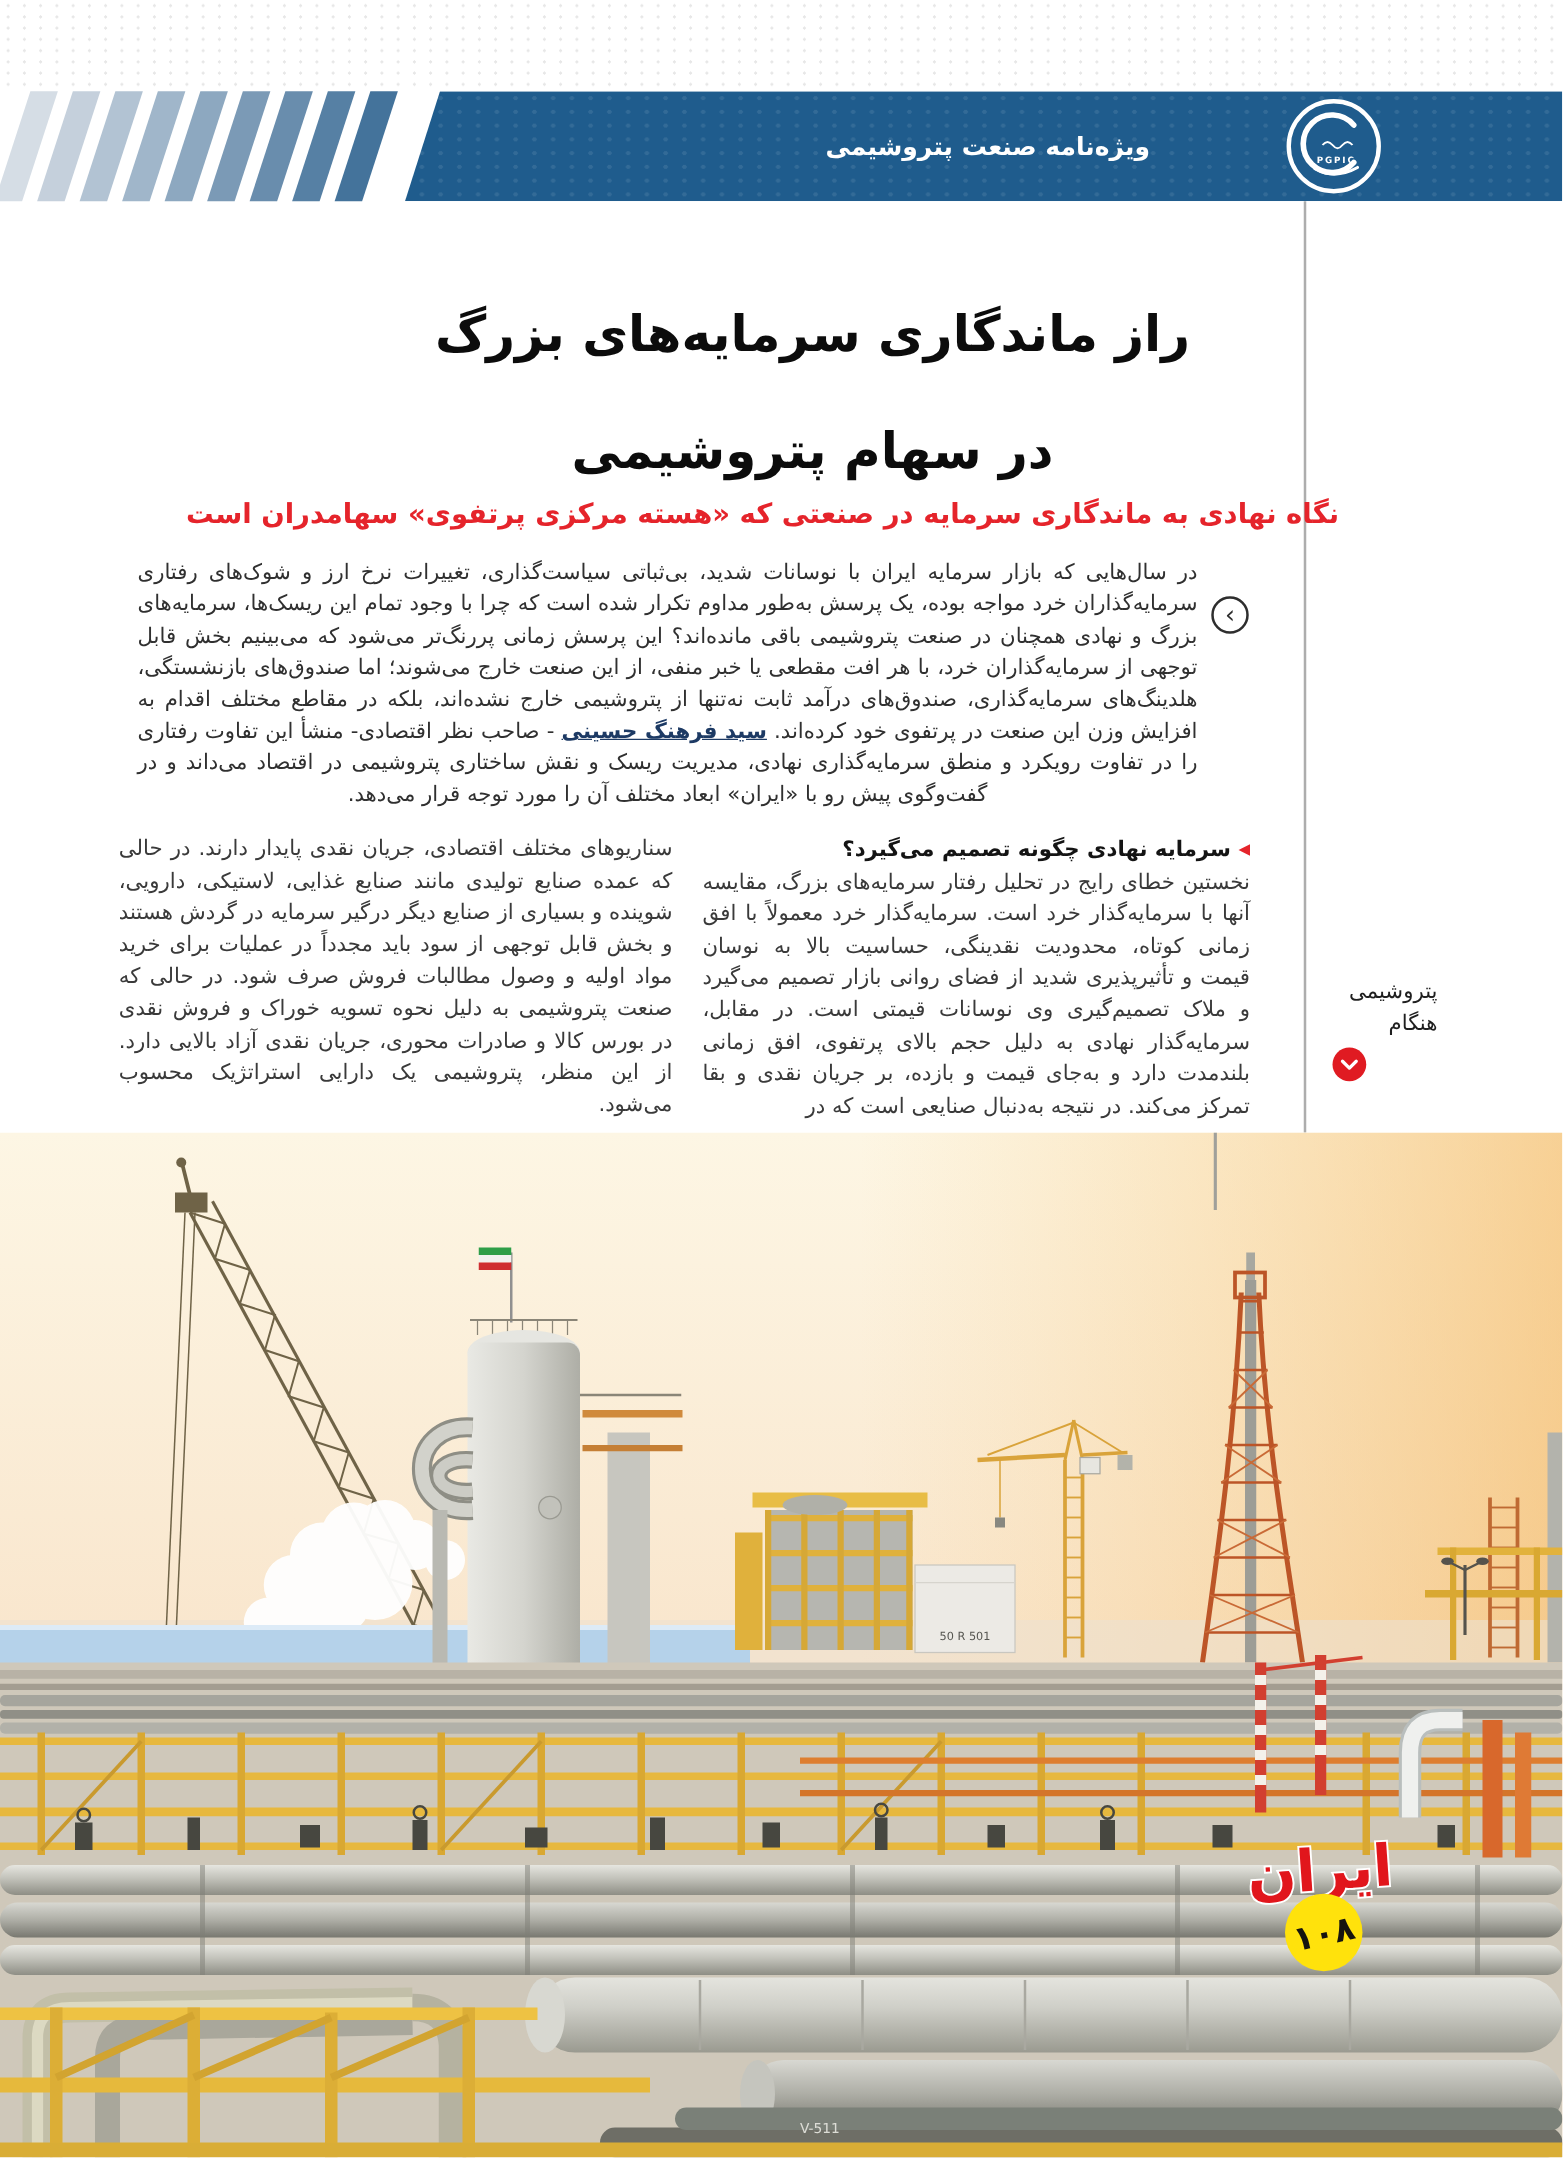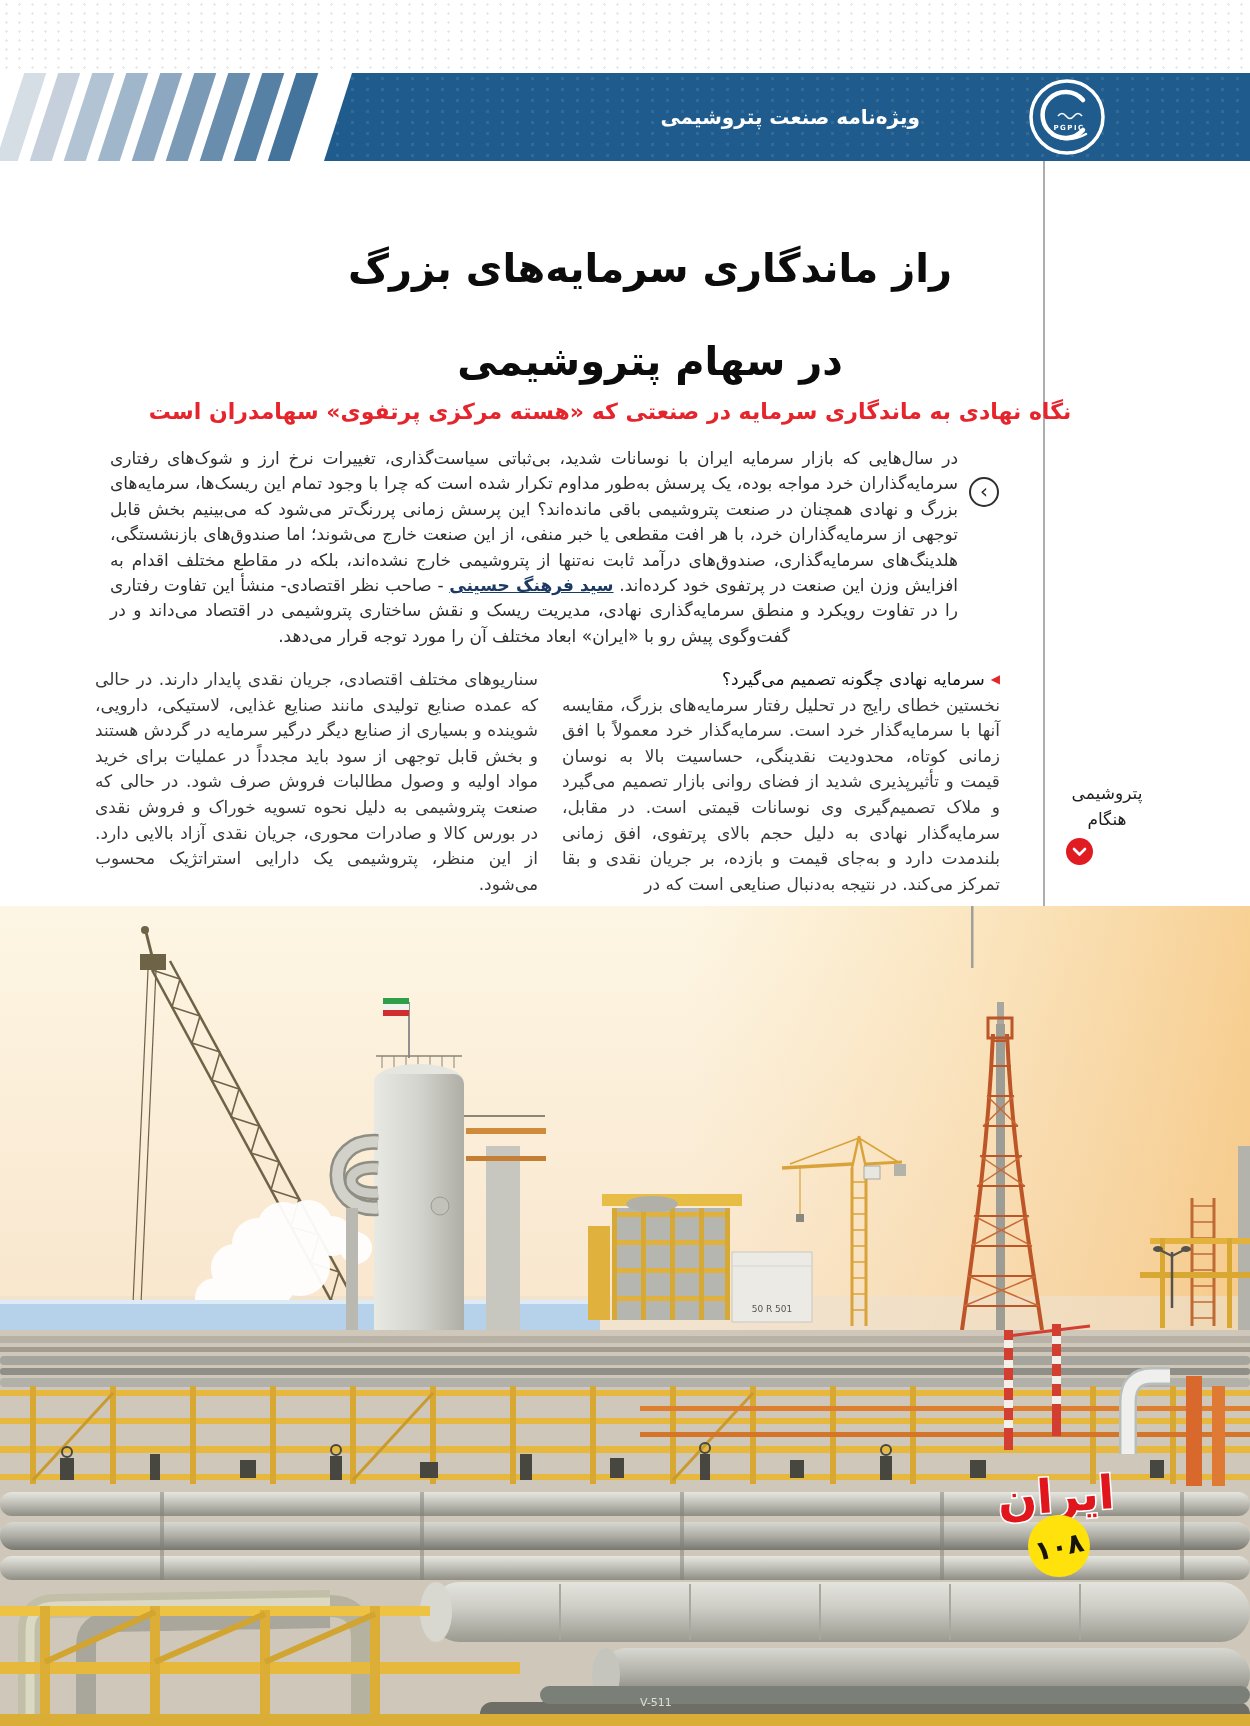--- a/index.html
+++ b/index.html
@@ -53,25 +53,25 @@
     border-radius:50%;display:flex;align-items:center;justify-content:center;
     font-size:20px;color:#2e2e2e;line-height:1;padding-bottom:3px;box-sizing:border-box;
   }
   
   .col{
     position:absolute;top:667px;direction:rtl;font-size:17px;line-height:25.6px;
     color:#3a3a3a;text-align:justify;
   }
   .col-left{left:95px;width:443px;}
   .col-right{left:562px;width:438px;}
-  .q-header{font-weight:normal;color:#141414;text-align:right;}
+  .q-header{font-weight:bold;color:#141414;text-align:right;}
   .q-header .marker{color:#e5242b;font-size:12px;margin-left:6px;vertical-align:2px;}
   
   .sidebar{
-    position:absolute;left:1064px;top:780px;width:86px;direction:rtl;text-align:center;
+    position:absolute;left:1064px;top:780px;width:86px;direction:rtl;text-align:right;
     font-size:17px;line-height:26px;color:#1f1f1f;
   }
   .red-circle{
     position:absolute;left:1066px;top:838px;width:27px;height:27px;border-radius:50%;
     background:#e01b22;display:flex;align-items:center;justify-content:center;cursor:pointer;
   }
   
   .photo{position:absolute;top:906px;left:0;width:1250px;height:612px;}
 </style>
 </head>

